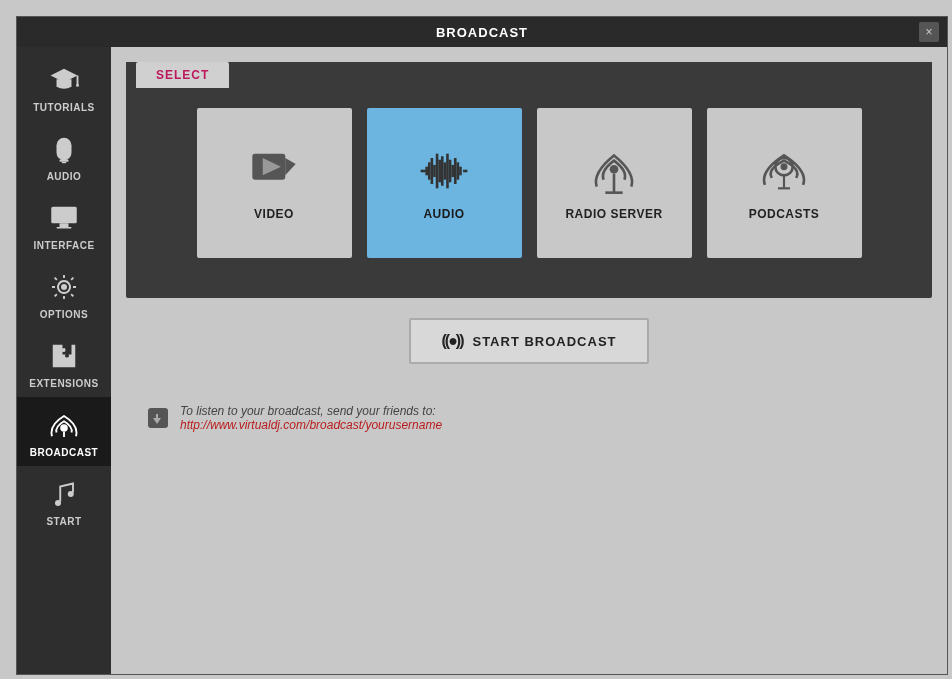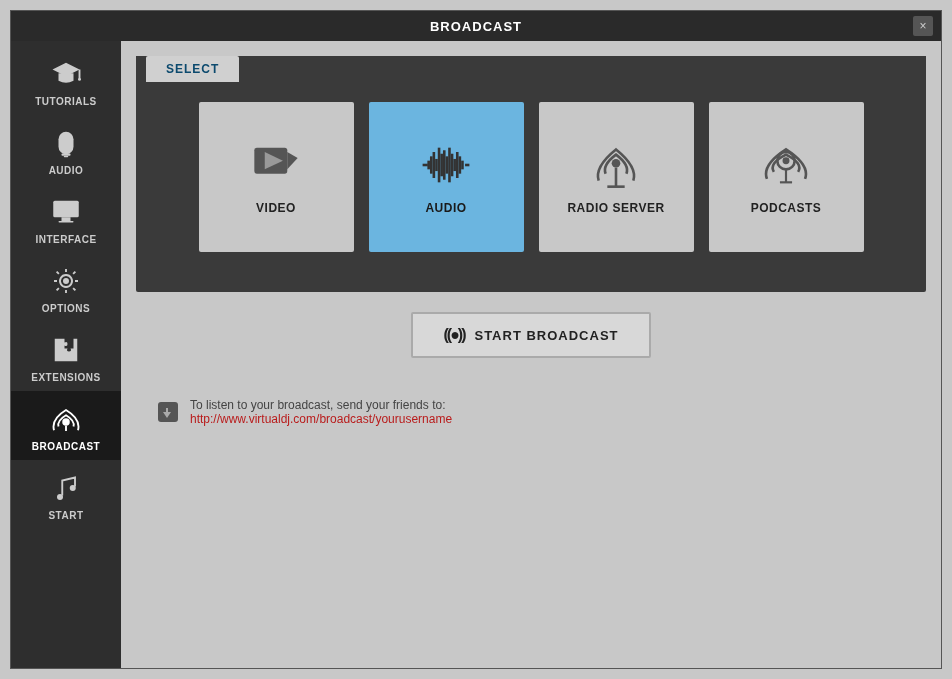--- a/index.html
+++ b/index.html
@@ -6,21 +6,21 @@
     body {
       width: 952px;
       height: 679px;
       background: #c8c8c8;
       font-family: Arial, sans-serif;
       overflow: hidden;
     }
     .app-window {
       width: 932px;
       height: 659px;
-      margin: 10px;
+      margin: 16px;
       background: #c8c8c8;
       border: 1px solid #555;
       display: flex;
       flex-direction: column;
     }
     .title-bar {
       background: #2a2a2a;
       height: 30px;
       display: flex;
       align-items: center;
@@ -50,21 +50,21 @@
       justify-content: center;
       border-radius: 2px;
     }
     .content-area {
       display: flex;
       flex: 1;
       overflow: hidden;
     }
     
     .sidebar {
-      width: 110px;
+      width: 94px;
       background: #2e2e2e;
       display: flex;
       flex-direction: column;
       align-items: center;
       padding-top: 5px;
       flex-shrink: 0;
     }
     .sidebar-item {
       width: 100%;
       display: flex;
@@ -111,21 +111,21 @@
       border-radius: 2px;
       padding-bottom: 20px;
     }
     .select-tab-header {
       background: #3a3a3a;
       padding: 0;
     }
     .select-tab-label {
       display: inline-block;
       background: #d0d0d0;
-      color: #0c4a6e;
+      color: #be185d;
       font-size: 12px;
       font-weight: bold;
       padding: 6px 20px;
       letter-spacing: 1px;
       border-top-left-radius: 2px;
       border-top-right-radius: 2px;
       margin-left: 10px;
       margin-top: 0;
     }
     .broadcast-options {
@@ -185,20 +185,21 @@
     }
     
     .broadcast-info {
       display: flex;
       align-items: center;
       gap: 10px;
       margin-top: 40px;
       padding: 0 20px;
       color: #444;
       font-size: 12px;
+      font-style: italic;
     }
     .broadcast-info a {
       color: #b91c1c;
       text-decoration: none;
     }
     .info-icon {
       width: 24px;
       height: 24px;
       display: flex;
       align-items: center;

